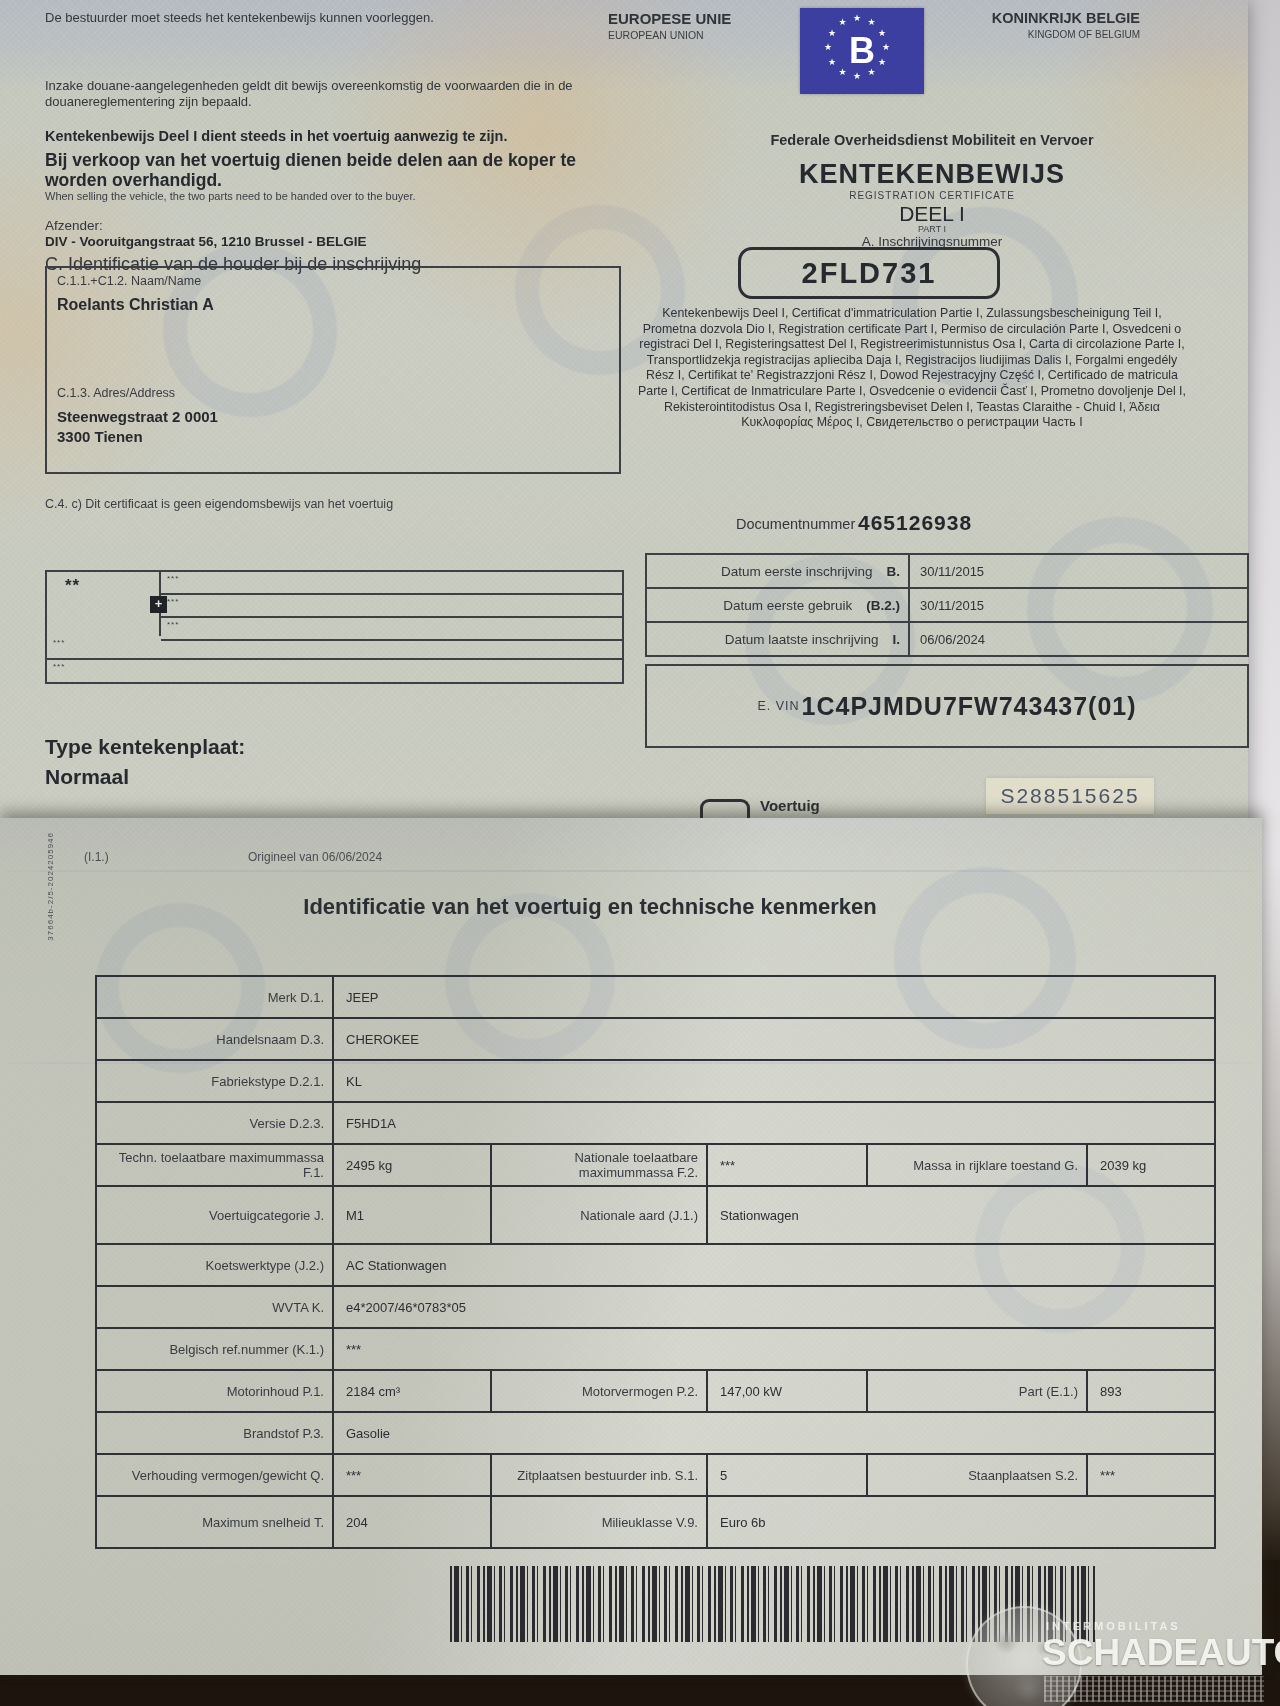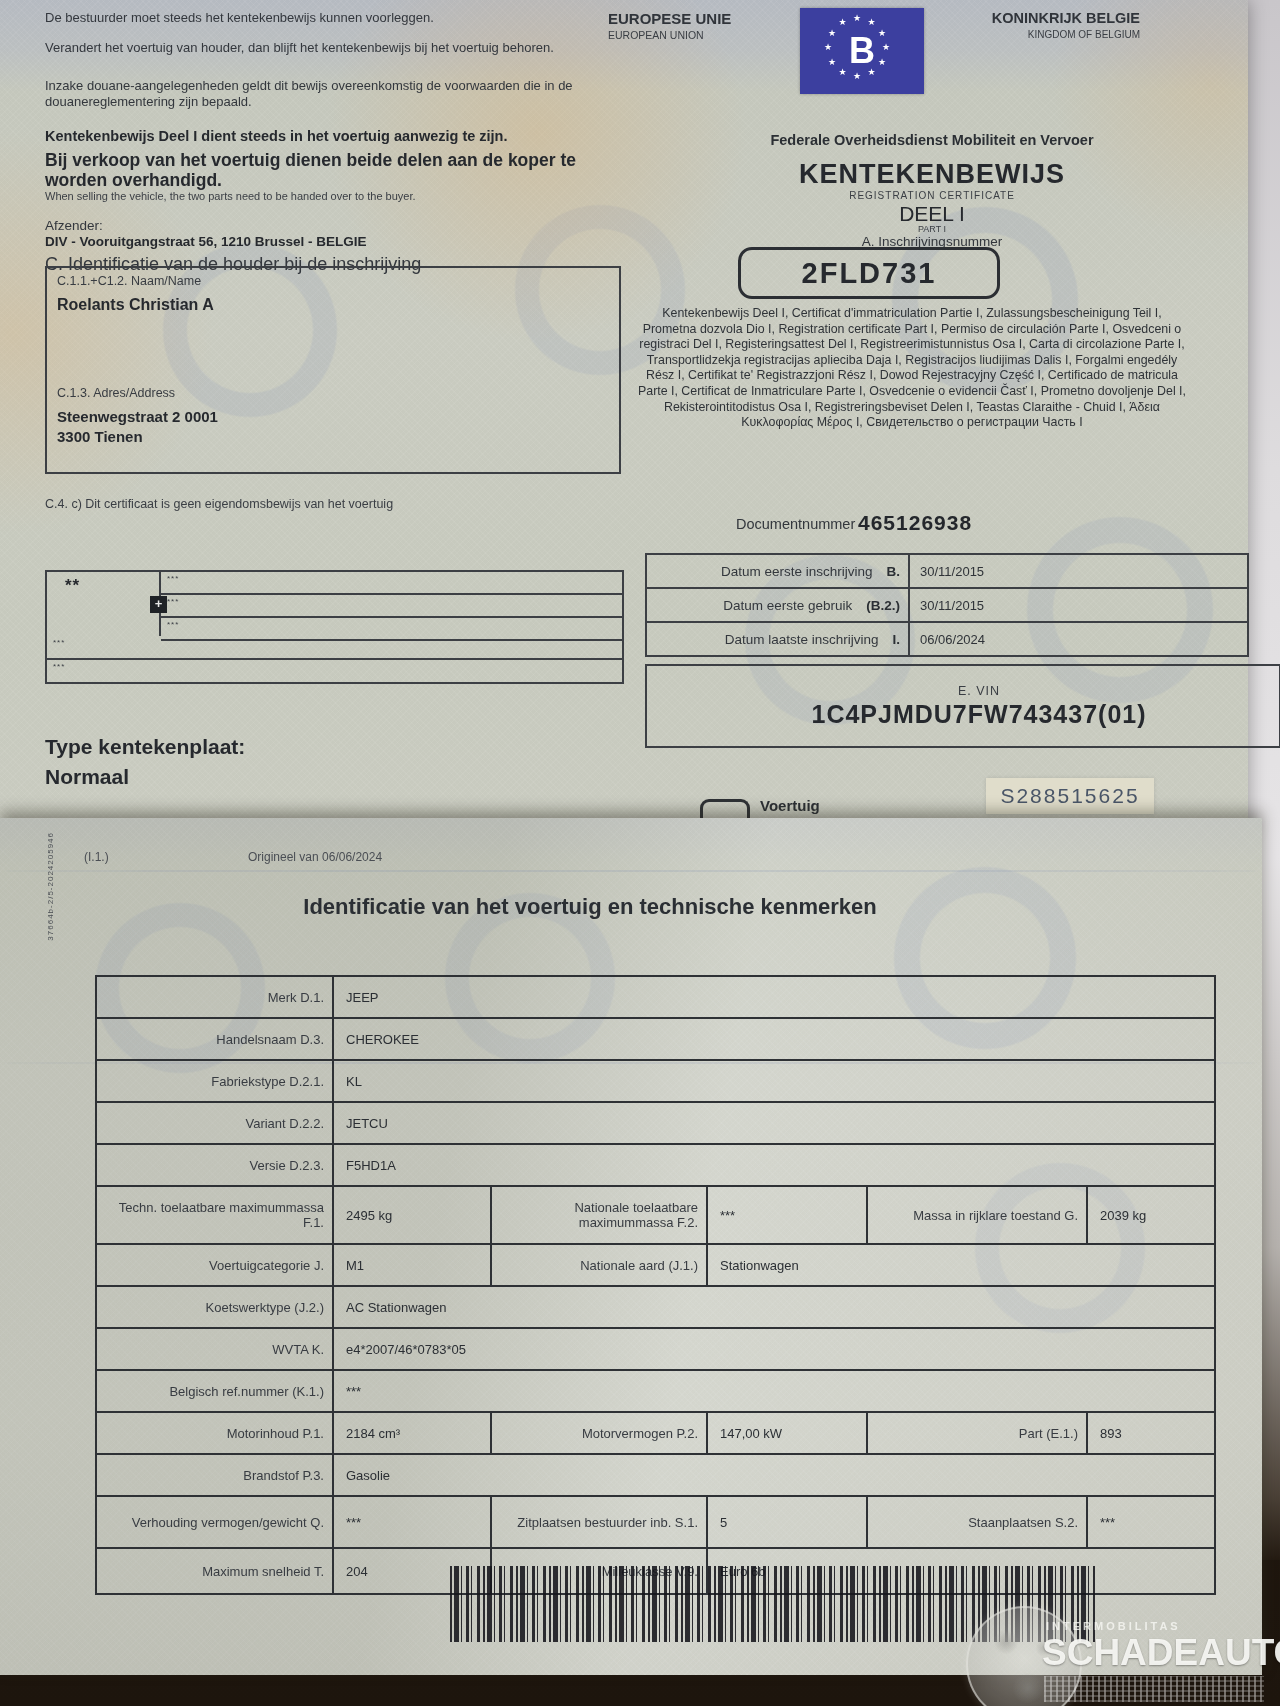--- a/index.html
+++ b/index.html
@@ -70,21 +70,21 @@
   .docnum-label{font-size:14.5px;color:#33373d;}
   .docnum-value{font-weight:bold;font-size:21px;letter-spacing:1px;color:#24272c;}
   .dates-table{position:absolute;left:645px;top:553px;width:600px;border:2px solid #3c3f44;}
   .dates-table .drow{display:flex;height:32px;border-bottom:2px solid #3c3f44;}
   .dates-table .drow:last-child{border-bottom:none;}
   .dates-table .dlab{width:253px;border-right:2px solid #3c3f44;display:flex;align-items:center;
     justify-content:flex-end;gap:14px;padding-right:8px;font-size:13.5px;color:#33373d;}
   .dates-table .dcode{font-weight:bold;color:#2b2f34;}
   .dates-table .dval{flex:1;display:flex;align-items:center;padding-left:10px;font-size:13px;color:#2f3338;}
   .vin-box{position:absolute;left:645px;top:664px;width:600px;height:80px;border:2.5px solid #3c3f44;
-    display:flex;flex-direction:column;align-items:center;justify-content:center;gap:2px;padding-left:32px;}
+    display:flex;flex-direction:row;align-items:center;justify-content:center;gap:2px;}
   .vin-label{font-size:12.5px;color:#3a3e44;letter-spacing:1px;}
   .vin-value{font-weight:bold;font-size:25px;letter-spacing:1px;color:#26292e;}
   .car-icon{position:absolute;left:700px;top:799px;width:44px;height:16px;border:3.5px solid #2e3135;border-bottom:none;
     border-radius:9px 9px 0 0;}
   .vehicle-label{position:absolute;left:760px;top:797px;font-weight:bold;font-size:15px;color:#2b2f34;}
   .sticker{position:absolute;left:986px;top:778px;width:168px;height:36px;background:#e0ddcb;
     display:flex;align-items:center;justify-content:center;box-shadow:0 0 4px rgba(0,0,0,.12);}
   .sticker span{font-size:21px;letter-spacing:2px;color:#4a5668;}
   
   .doc2{position:absolute;left:0;top:818px;width:1262px;height:857px;z-index:2;
@@ -145,21 +145,20 @@
 </style>
 </head>
 <body>
 
 <div class="photo">
   <div class="bg-strip"></div>
 
   <div class="doc1">
 
     <div class="txt small-note" style="left:45px;top:10px;">De bestuurder moet steeds het kentekenbewijs kunnen voorleggen.</div>
-    <div class="txt small-note" style="left:45px;top:40px;">Verandert het voertuig van houder, dan blijft het kentekenbewijs bij het voertuig behoren.</div>
     <div class="txt small-note" style="left:45px;top:78px;">Inzake douane-aangelegenheden geldt dit bewijs overeenkomstig de voorwaarden die in de douanereglementering zijn bepaald.</div>
     <div class="txt small-note bold-note" style="left:45px;top:128px;font-size:14.5px;">Kentekenbewijs Deel I dient steeds in het voertuig aanwezig te zijn.</div>
     <div class="txt bold-note" style="left:45px;top:150px;font-size:17.5px;width:575px;line-height:1.15;">Bij verkoop van het voertuig dienen beide delen aan de koper te worden overhandigd.</div>
     <div class="txt eng-note" style="left:45px;top:190px;">When selling the vehicle, the two parts need to be handed over to the buyer.</div>
 
     <div class="txt sec-label" style="left:45px;top:218px;">Afzender:</div>
     <div class="txt bold-note" style="left:45px;top:234px;font-size:13.5px;">DIV - Vooruitgangstraat 56, 1210 Brussel - BELGIE</div>
     <div class="txt sec-label" style="left:45px;top:254px;font-size:18px;">C. Identificatie van de houder bij de inschrijving</div>
 
     <div class="holder-box">
@@ -294,24 +293,20 @@
         </div>
         <div class="t-row">
           <div class="t-cell t-label">Handelsnaam D.3.</div>
           <div class="t-cell t-value" style="grid-column: span 5;">CHEROKEE</div>
         </div>
         <div class="t-row">
           <div class="t-cell t-label">Fabriekstype D.2.1.</div>
           <div class="t-cell t-value" style="grid-column: span 5;">KL</div>
         </div>
         <div class="t-row">
-          <div class="t-cell t-label">Variant D.2.2.</div>
-          <div class="t-cell t-value" style="grid-column: span 5;">JETCU</div>
-        </div>
-        <div class="t-row">
           <div class="t-cell t-label">Versie D.2.3.</div>
           <div class="t-cell t-value" style="grid-column: span 5;">F5HD1A</div>
         </div>
         <div class="t-row">
           <div class="t-cell t-label">Techn. toelaatbare maximummassa F.1.</div>
           <div class="t-cell t-value">2495 kg</div>
           <div class="t-cell t-label">Nationale toelaatbare maximummassa F.2.</div>
           <div class="t-cell t-value">***</div>
           <div class="t-cell t-label">Massa in rijklare toestand G.</div>
           <div class="t-cell t-value">2039 kg</div>

